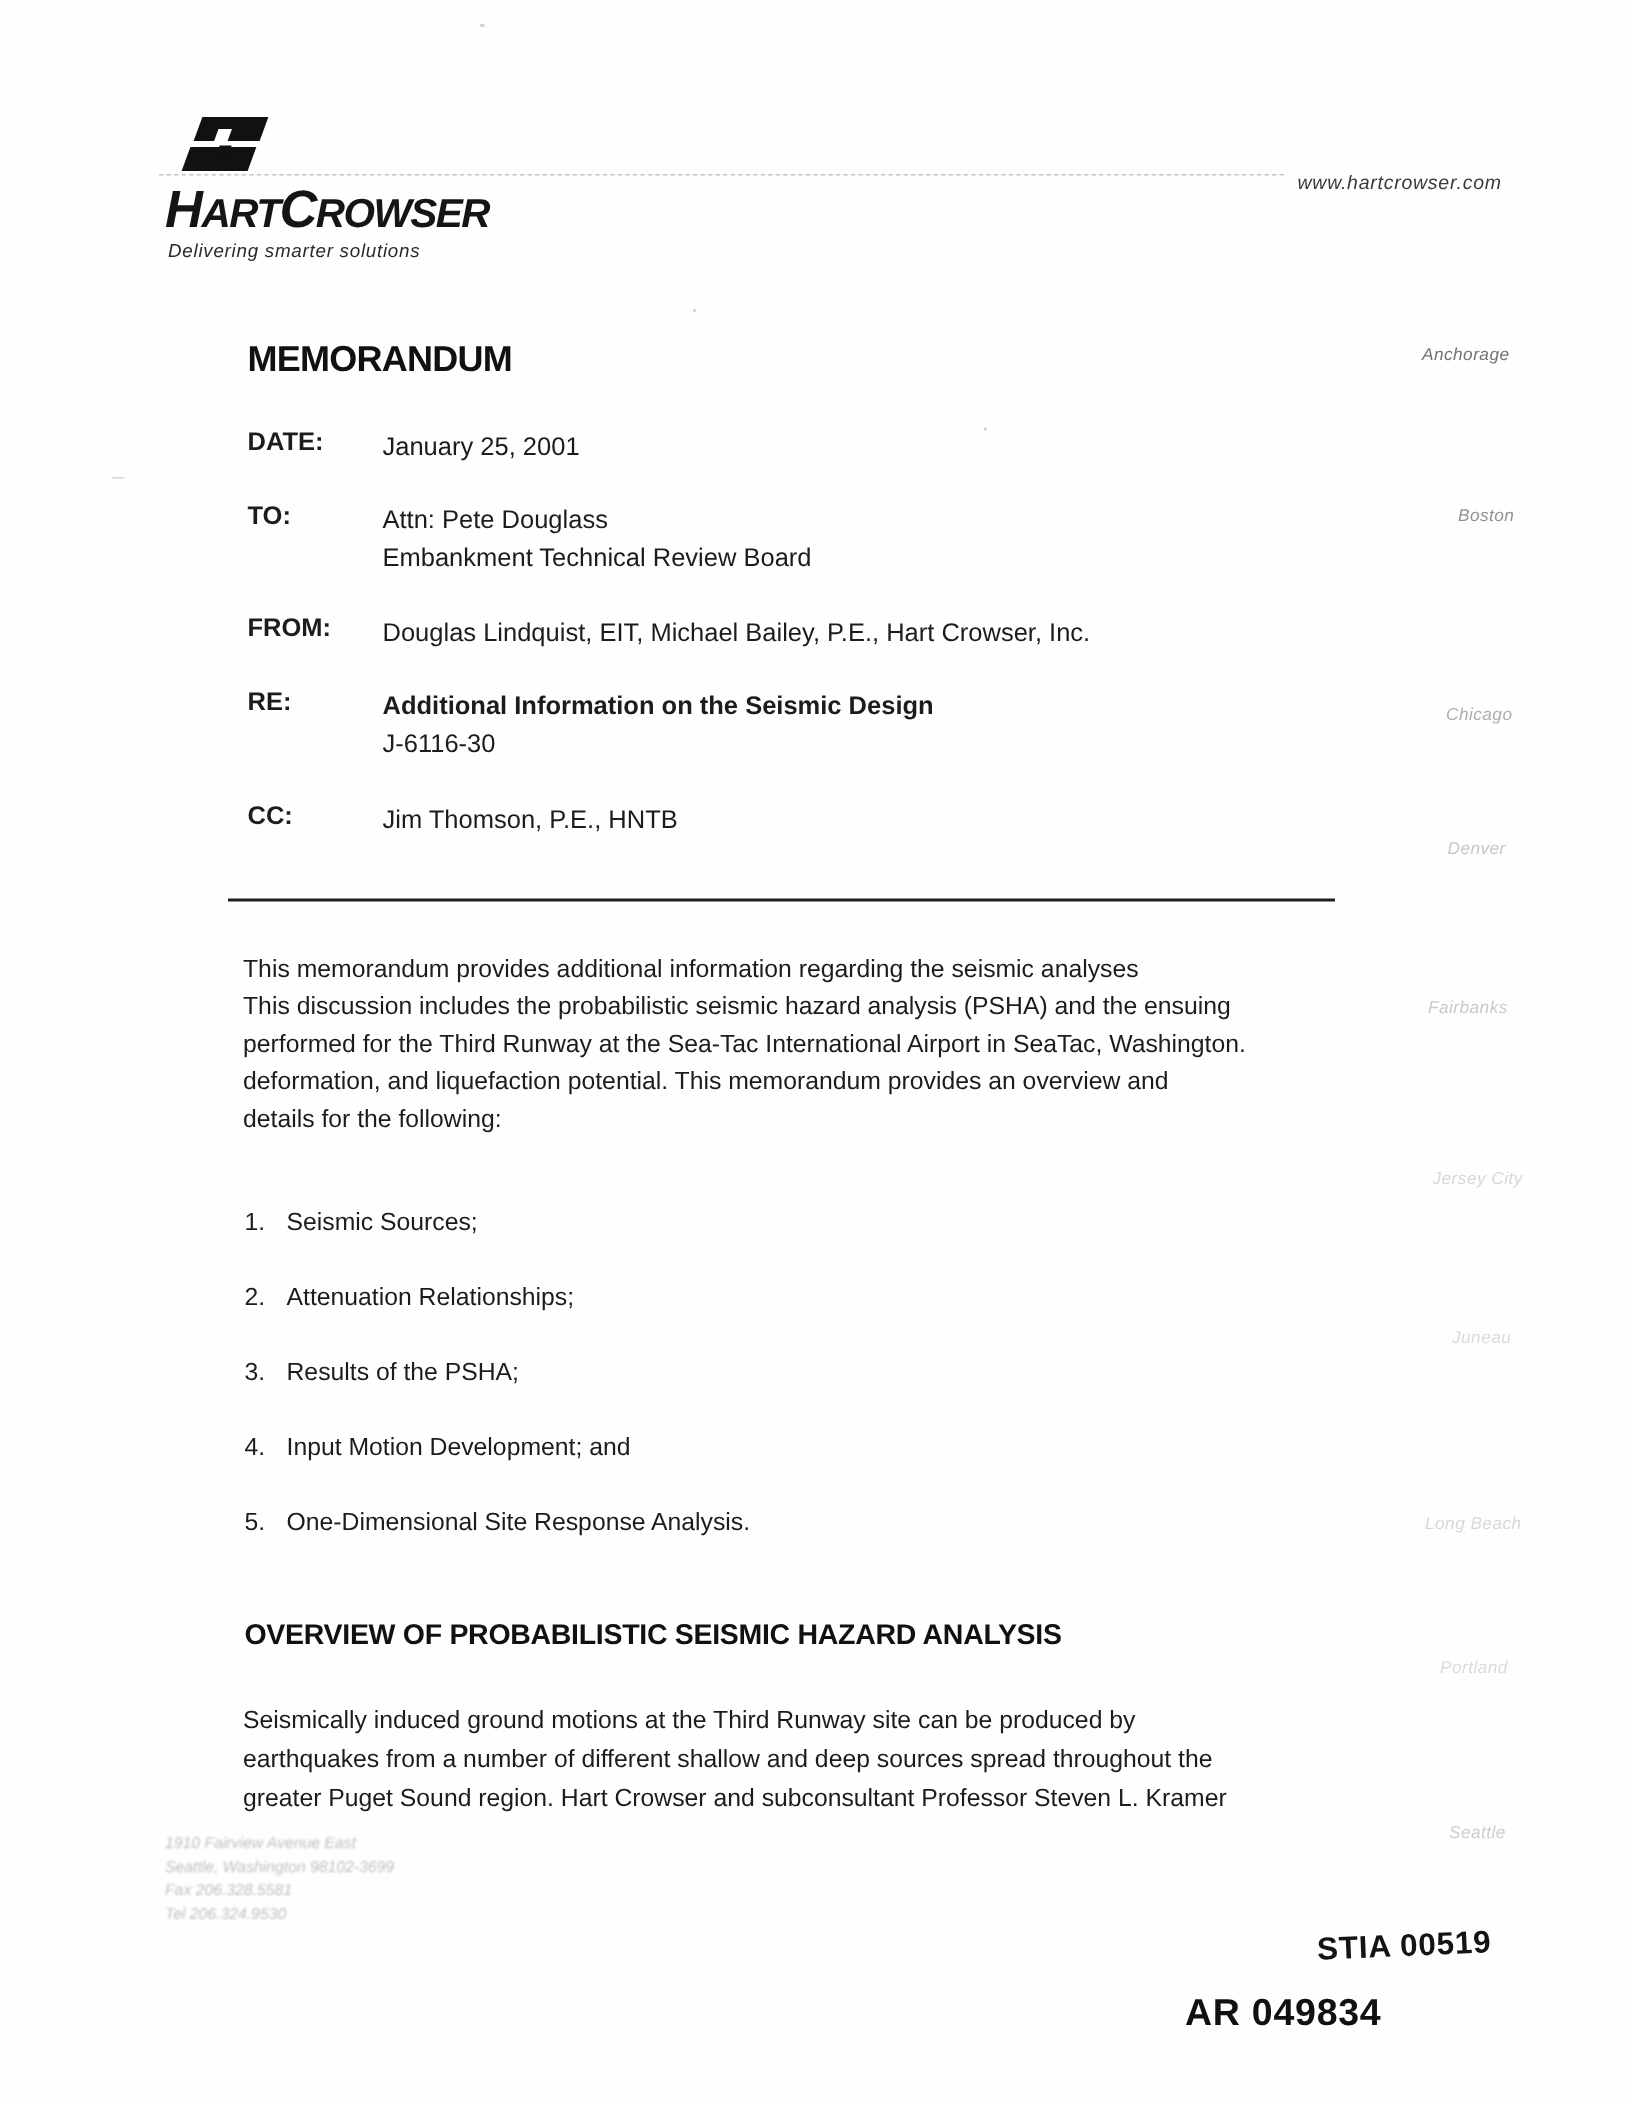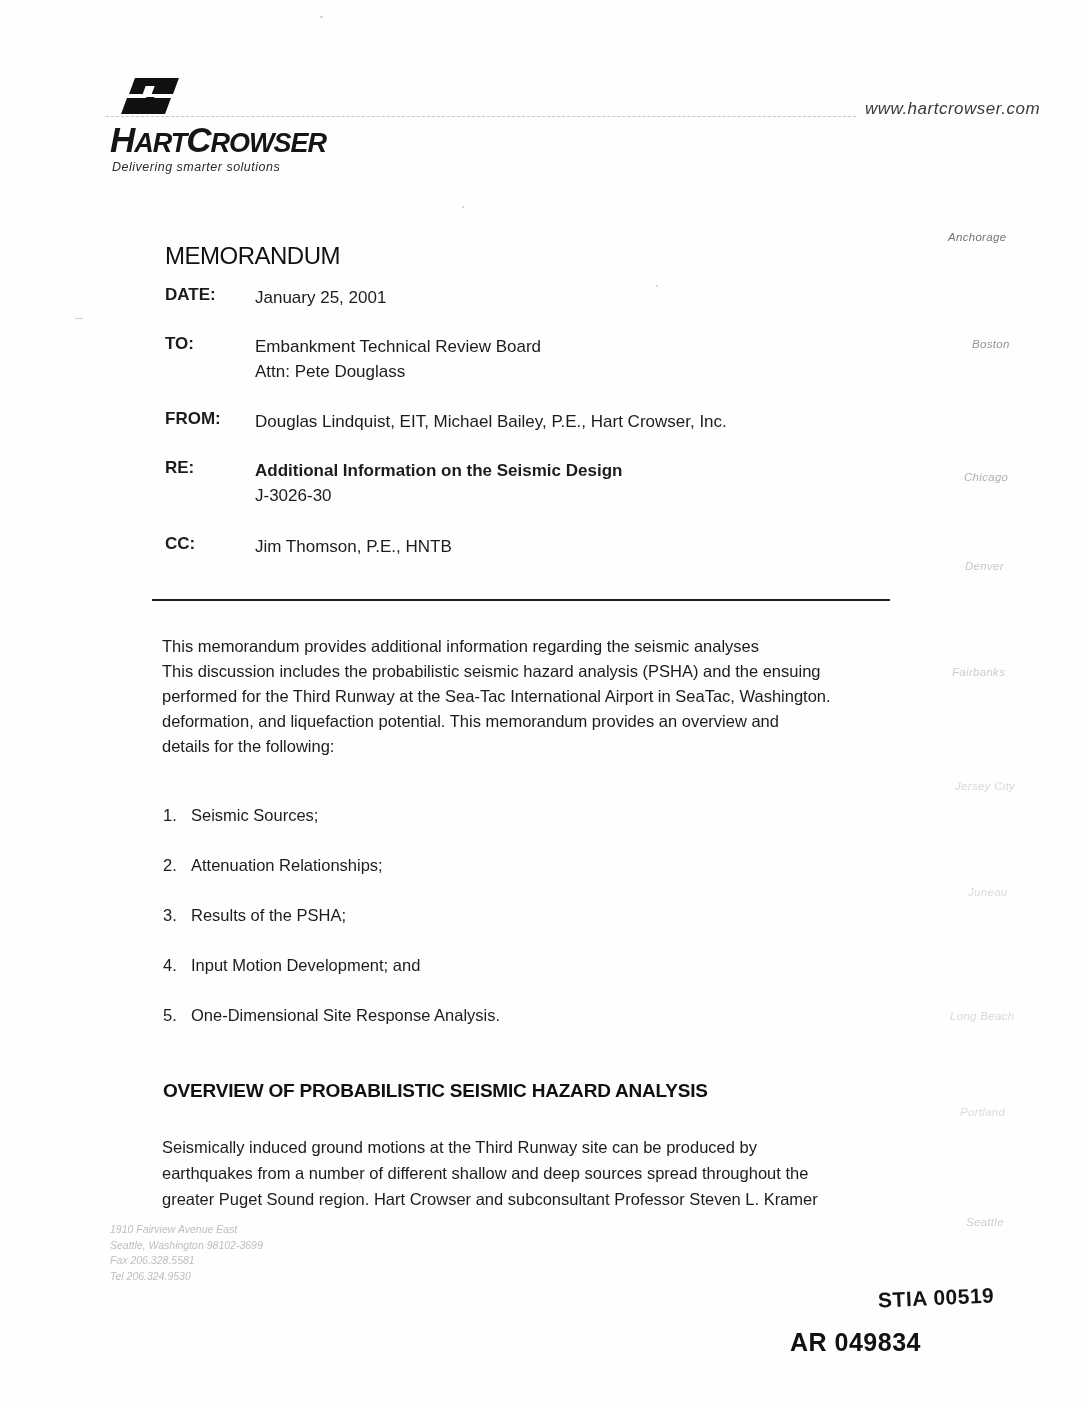--- a/index.html
+++ b/index.html
@@ -60,42 +60,42 @@
     left: 112px;
     top: 160px;
     font-style: italic;
     font-size: 12.5px;
     color: #2a2a2a;
     letter-spacing: 0.5px;
   }
   .website {
     position: absolute;
     left: 865px;
-    top: 99px;
-    font-style: italic;
-    font-size: 17px;
+    top: 114px;
+    font-style: italic;
+    font-size: 13px;
     color: #3a3a3a;
     letter-spacing: 0.5px;
   }
   .scan-rule {
     position: absolute;
     left: 106px;
     top: 116px;
     width: 750px;
     border-top: 1px dashed #9a9a9a;
     opacity: 0.55;
   }
 
   
   .memo-title {
     position: absolute;
     left: 165px;
-    top: 242px;
+    top: 226px;
     font-size: 24px;
-    font-weight: normal;
+    font-weight: bold;
     letter-spacing: -0.5px;
     color: #111;
   }
   .memo-row { position: absolute; left: 165px; width: 700px; }
   .memo-label {
     position: absolute;
     left: 0;
     top: 0;
     font-weight: bold;
     font-size: 17px;
@@ -241,35 +241,35 @@
   <div class="memo-title">MEMORANDUM</div>
 
   <div class="memo-row row-date">
     <span class="memo-label">DATE:</span>
     <div class="memo-value">January 25, 2001</div>
   </div>
 
   <div class="memo-row row-to">
     <span class="memo-label">TO:</span>
     <div class="memo-value">
+      <div class="par-line">Attn: Pete Douglass</div>
       <div class="par-line">Embankment Technical Review Board</div>
-      <div class="par-line">Attn: Pete Douglass</div>
     </div>
   </div>
 
   <div class="memo-row row-from">
     <span class="memo-label">FROM:</span>
     <div class="memo-value">Douglas Lindquist, EIT, Michael Bailey, P.E., Hart Crowser, Inc.</div>
   </div>
 
   <div class="memo-row row-re">
     <span class="memo-label">RE:</span>
     <div class="memo-value">
       <div class="par-line re-subject">Additional Information on the Seismic Design</div>
-      <div class="par-line">J-3026-30</div>
+      <div class="par-line">J-6116-30</div>
     </div>
   </div>
 
   <div class="memo-row row-cc">
     <span class="memo-label">CC:</span>
     <div class="memo-value">Jim Thomson, P.E., HNTB</div>
   </div>
 
   <div class="divider"></div>
 

